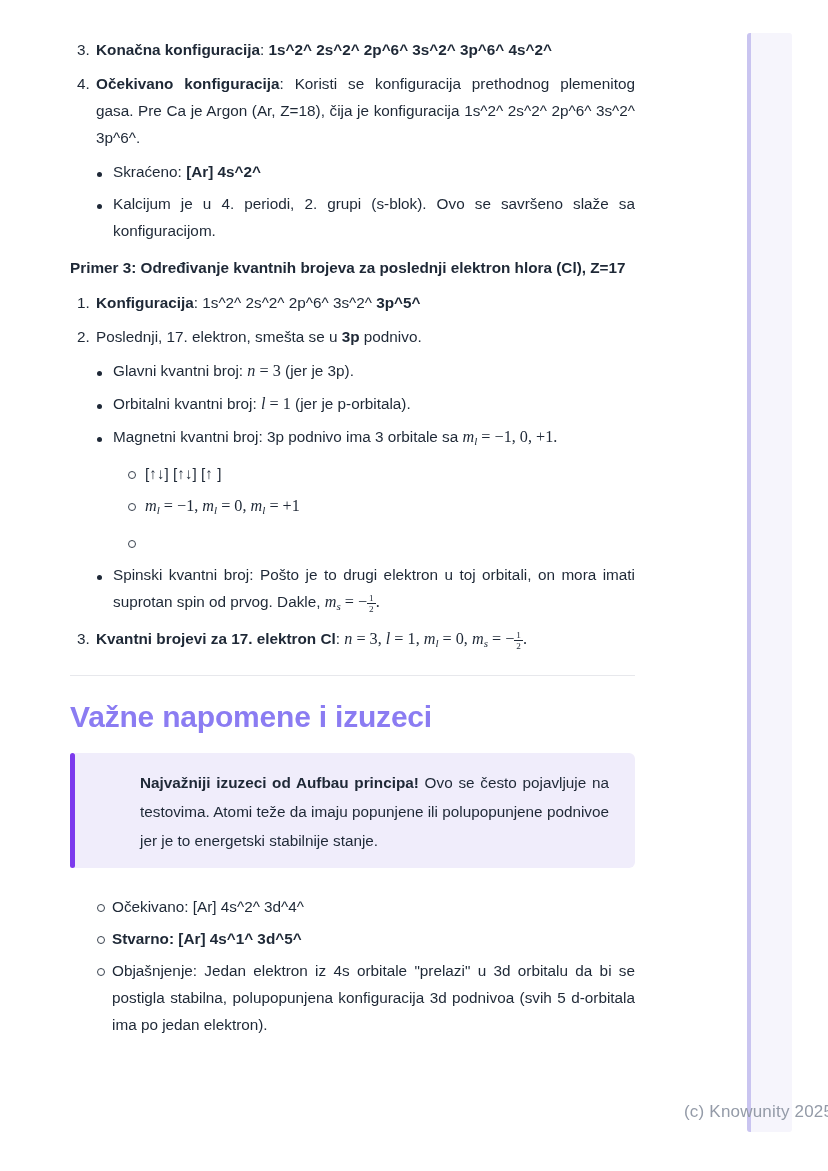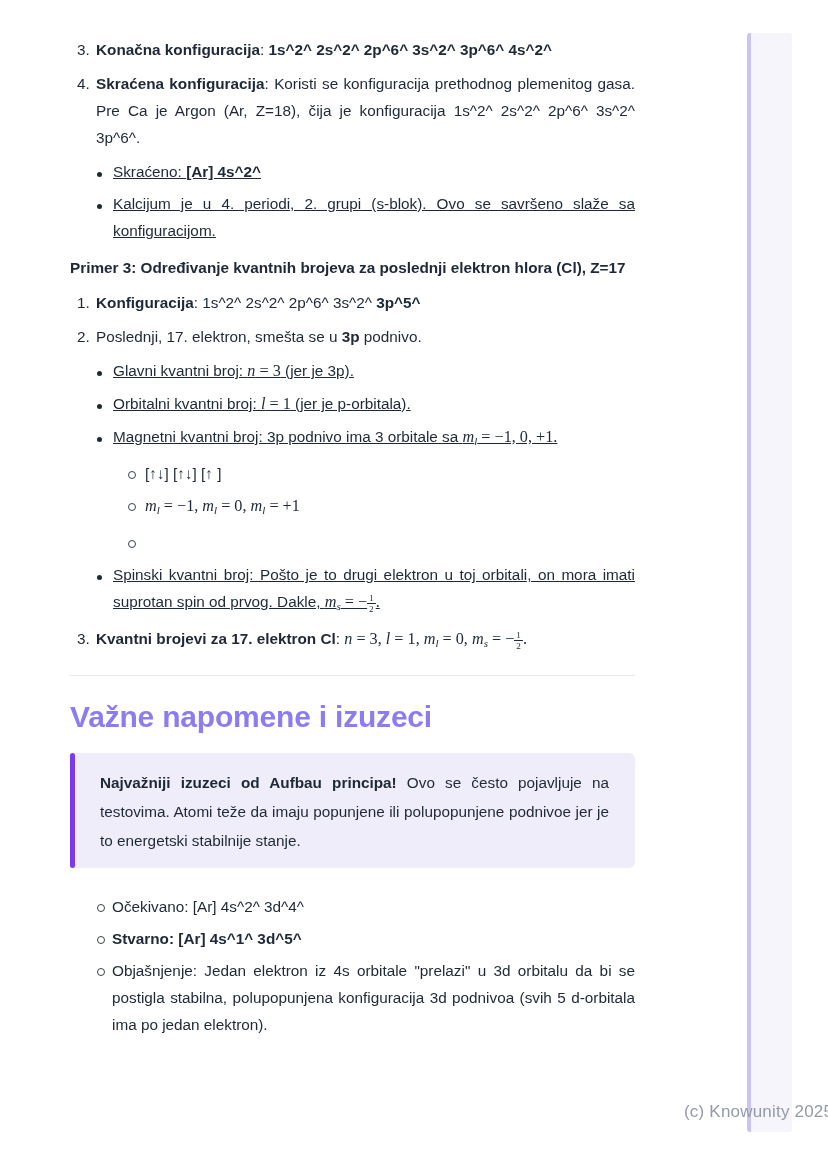--- a/index.html
+++ b/index.html
@@ -16,36 +16,36 @@
   body{font-family:"Liberation Sans","DejaVu Sans",sans-serif;color:var(--text);position:relative;}
   .edge-strip{position:absolute;left:747px;top:33px;width:41px;height:1099px;background:var(--edge-fill);border-left:4px solid var(--edge-line);border-radius:3px;z-index:1;}
   .watermark{position:absolute;left:684px;top:1102px;font-size:17px;letter-spacing:.2px;color:var(--watermark-gray);z-index:5;white-space:nowrap;}
   .content{position:absolute;left:70px;top:36px;width:565px;font-size:15.3px;line-height:27px;z-index:2;}
   .row{display:flex;align-items:flex-start;}
   .row .text{flex:1 1 auto;text-align:justify;}
   .para,.callout .text{text-align:justify;}
   
   .row.ol{padding-left:0;margin-bottom:7px;}
   .row.ol .marker{flex:0 0 26px;padding-left:7px;box-sizing:border-box;}
-  .row.ul1{padding-left:27px;margin-bottom:5px;text-decoration:underline;}
+  .row.ul1{padding-left:27px;margin-bottom:5px;}
   .row.ul1 .marker{flex:0 0 16px;}
   .row.ul2{padding-left:58px;margin-bottom:5px;}
   .row.ul2 .marker{flex:0 0 17px;}
   .row.ultop{padding-left:5px;margin-bottom:19px;}
   .row.ultop .marker{flex:0 0 15px;}
   .row.ultopsub{padding-left:27px;margin-bottom:5px;}
   .row.ultopsub .marker{flex:0 0 15px;}
   .dot{display:inline-block;width:5px;height:5px;border-radius:50%;background:var(--text);margin-top:11px;}
   .circle{display:inline-block;width:6px;height:6px;border:1.5px solid #39424f;border-radius:50%;margin-top:10px;box-sizing:content-box;}
   
   b,.b{font-weight:700;}
   .pbold{font-weight:700;margin:10px 0 8px;}
   .h2{color:var(--accent-purple);font-size:30px;font-weight:700;line-height:30px;letter-spacing:-.2px;margin:26px 0 21px;}
   .divider{border:0;border-top:1px solid var(--divider);margin:18px 0 0 0;height:0;}
-  .callout{display:flex;background:var(--callout-bg);border-radius:6px;margin-bottom:25px;position:relative;}
+  .callout{display:flex;background:var(--callout-bg);border-radius:6px;margin-bottom:25px;position:relative;gap:40px;}
   .callout-bar{flex:0 0 5px;background:var(--callout-bar);border-radius:4px;}
   .callout .text{padding:15px 26px 13px 25px;line-height:29px;}
   
   .m{font-family:"Liberation Serif","DejaVu Serif",serif;font-size:1.06em;}
   .mi{font-family:"Liberation Serif","DejaVu Serif",serif;font-style:italic;font-size:1.06em;}
   .msub{font-family:"Liberation Serif","DejaVu Serif",serif;font-style:italic;font-size:.72em;vertical-align:-.28em;}
   .frac{display:inline-block;text-align:center;vertical-align:-.55em;font-size:.6em;line-height:1.15;font-family:"Liberation Serif","DejaVu Serif",serif;}
   .frac .fn{display:block;border-bottom:1px solid var(--text);padding:0 2px;}
   .frac .fd{display:block;}
 </style>
@@ -54,21 +54,21 @@
 
 <div class="edge-strip"></div>
 <div class="watermark">(c) Knowunity 2025</div>
 <main class="content" id="doc-blocks">
     <div class="row ol">
       <span class="marker">3.</span>
       <div class="text"><span class="b">Konačna konfiguracija</span><span class="t">: </span><span class="b">1s^2^ 2s^2^ 2p^6^ 3s^2^ 3p^6^ 4s^2^</span></div>
     </div>
     <div class="row ol">
       <span class="marker">4.</span>
-      <div class="text"><span class="b">Skraćena konfiguracija</span><span class="t">: Koristi se konfiguracija prethodnog plemenitog gasa. Pre Ca je Argon (Ar, Z=18), čija je konfiguracija 1s^2^ 2s^2^ 2p^6^ 3s^2^ 3p^6^.</span></div>
+      <div class="text"><span class="b">Očekivano konfiguracija</span><span class="t">: Koristi se konfiguracija prethodnog plemenitog gasa. Pre Ca je Argon (Ar, Z=18), čija je konfiguracija 1s^2^ 2s^2^ 2p^6^ 3s^2^ 3p^6^.</span></div>
     </div>
     <div class="row ul1">
       <span class="marker"><span class="dot"></span></span>
       <div class="text"><span class="t">Skraćeno: </span><span class="b">[Ar] 4s^2^</span></div>
     </div>
     <div class="row ul1">
       <span class="marker"><span class="dot"></span></span>
       <div class="text"><span class="t">Kalcijum je u 4. periodi, 2. grupi (s-blok). Ovo se savršeno slaže sa konfiguracijom.</span></div>
     </div>
     <div class="para pbold"><span class="b">Primer 3: Određivanje kvantnih brojeva za poslednji elektron hlora (Cl), Z=17</span></div>

